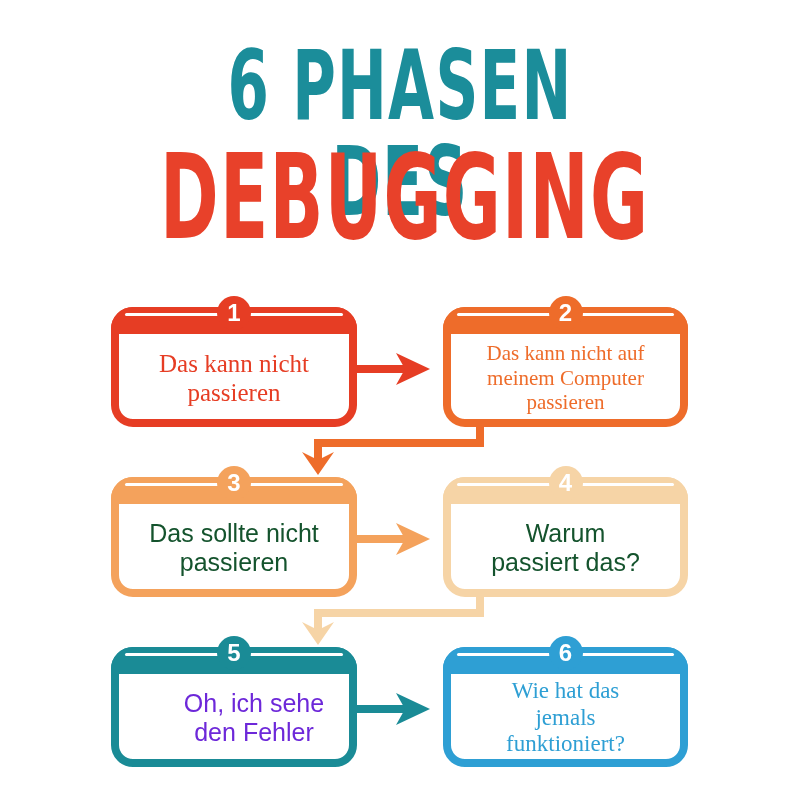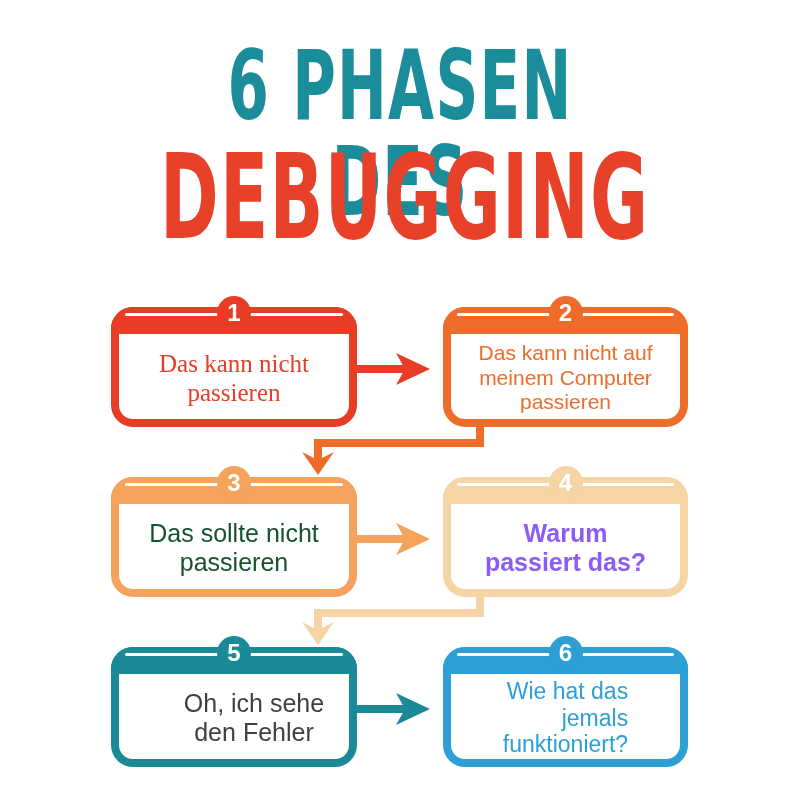--- a/index.html
+++ b/index.html
@@ -19,21 +19,21 @@
   .stripe { position:absolute; left:14px; right:14px; top:6px; height:3px; background:#fff; border-radius:2px; }
   .num {
     position:absolute; left:50%; top:-19px; width:34px; height:34px; margin-left:-17px;
     border-radius:50%; color:#fff; font-weight:bold; font-size:24px; text-align:center; line-height:34px;
     font-family:"Liberation Sans", sans-serif;
   }
   .txt {
     position:absolute; left:0; right:0; top:22px; bottom:0; display:flex; align-items:center; justify-content:center;
     text-align:center; white-space:pre-line; font-size:25px; line-height:1.18;
   }
-  .txt.small { font-size:21px; line-height:1.17; }
+  .txt.small { font-size:21px; line-height:1.17;font-family:Liberation Serif, serif; }
   svg.conn { position:absolute; left:0; top:0; width:800px; height:800px; pointer-events:none; }
 </style>
 </head>
 <body>
 
 <div class="title-line t1" style="color:#1b8d9a">6 PHASEN DES</div>
 <div class="title-line t2" style="color:#e8412a">DEBUGGING</div>
 
 <svg class="conn" viewBox="0 0 800 800">
 
@@ -89,34 +89,34 @@
   <div class="num" style="background:#f4a25c;">3</div>
   <div class="txt" style="color:#14532d;">Das sollte nicht
 passieren</div>
 </div>
 
 <div class="box" style="left:443px;top:477px;width:245px;height:120px;border-color:#f6d4a6;">
   <div class="band" style="background:#f6d4a6;">
       <div class="stripe"></div>
     </div>
   <div class="num" style="background:#f6d4a6;">4</div>
-  <div class="txt" style="color:#8b5cf6;font-weight:bold;">Warum
+  <div class="txt" style="color:#14532d;">Warum
 passiert das?</div>
 </div>
 
 <div class="box" style="left:111px;top:647px;width:246px;height:120px;border-color:#1a8b96;">
   <div class="band" style="background:#1a8b96;">
       <div class="stripe"></div>
     </div>
   <div class="num" style="background:#1a8b96;">5</div>
-  <div class="txt" style="color:#404040;padding-left:40px;">Oh, ich sehe
+  <div class="txt" style="color:#6d28d9;padding-left:40px;">Oh, ich sehe
 den Fehler</div>
 </div>
 
 <div class="box" style="left:443px;top:647px;width:245px;height:120px;border-color:#2e9fd4;">
   <div class="band" style="background:#2e9fd4;">
       <div class="stripe"></div>
     </div>
   <div class="num" style="background:#2e9fd4;">6</div>
-  <div class="txt small" style="color:#2e9fd4;font-size:23px;text-align:right;">Wie hat das
+  <div class="txt small" style="color:#2e9fd4;font-size:23px;">Wie hat das
 jemals
 funktioniert?</div>
 </div>
 
 </body></html>

